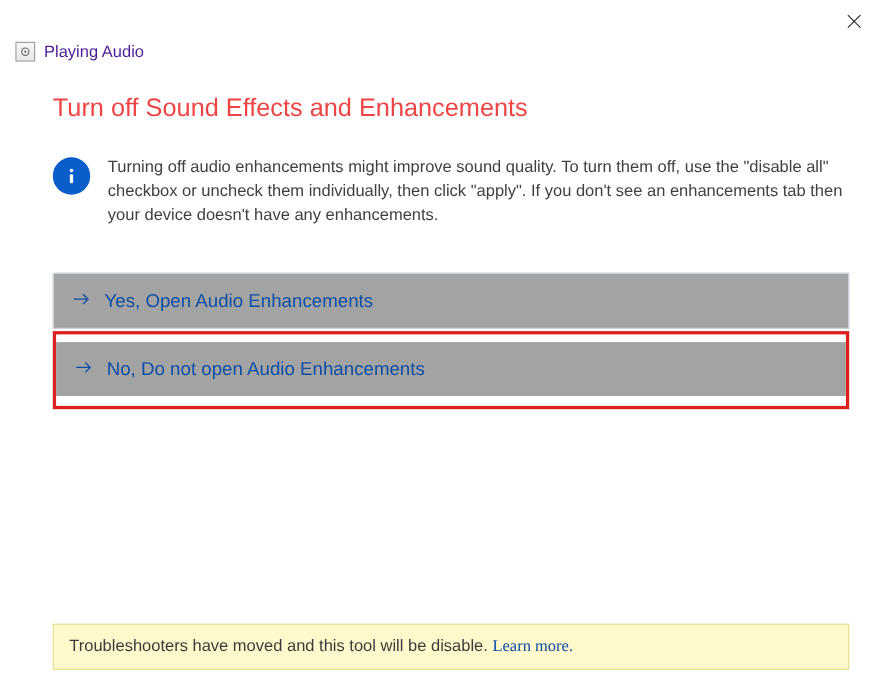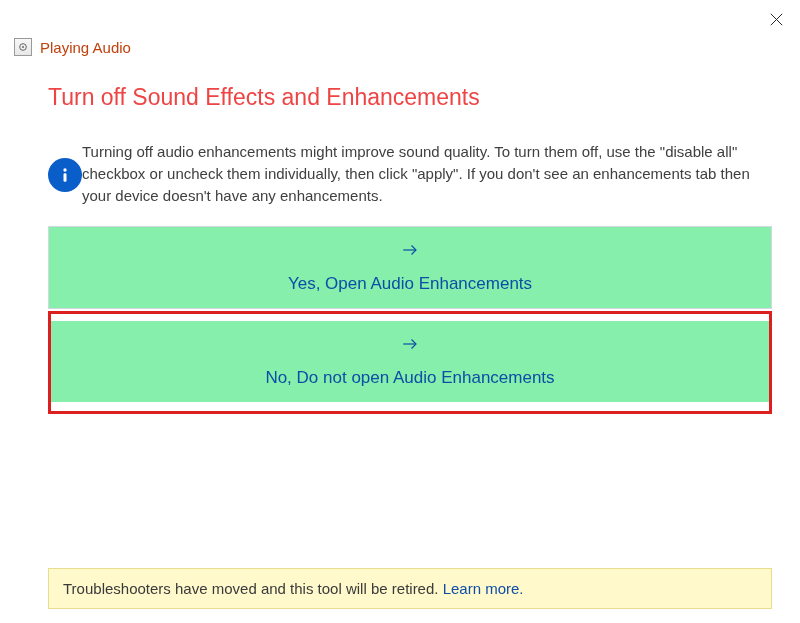--- a/index.html
+++ b/index.html
@@ -44,38 +44,38 @@
     .app-icon {
       width: 18px;
       height: 18px;
       border: 1px solid #999;
       background: linear-gradient(#f7f7f7,#e8e8e8);
       display:flex;
       align-items:center;
       justify-content:center;
     }
     .app-icon svg { width:10px; height:10px; }
-    .app-title { font-size: 15px; color: #c2410c; }
+    .app-title { font-size: 15px; color: #4c1d95; }
     .content {
       padding: 14px 28px 0 48px;
       flex: 1;
       display: flex;
       flex-direction: column;
     }
     h1.main-heading {
       font-size: 23px;
       font-weight: 400;
       color: #ef4444;
       margin-bottom: 30px;
     }
     .info-row {
       display: flex;
-      margin-bottom: 20px;
+      gap: 16px;
+      margin-bottom: 42px;
       padding-right: 6px;
-      align-items: center;
     }
     .info-icon {
       flex-shrink: 0;
       width: 34px;
       height: 34px;
       border-radius: 50%;
       background: #0a5ec9;
       display:flex;
       align-items:center;
       justify-content:center;
@@ -88,22 +88,21 @@
       color: #404040;
     }
     .option-btn {
       border: 1px solid #d0d8e0;
       padding: 14px 16px;
       display: flex;
       align-items: center;
       gap: 12px;
       margin-bottom: 0;
       cursor: pointer;
-      background: #86efac;
-      flex-direction: column;
+      background: #a3a3a3;
     }
     .option-btn .arrow svg { width:18px; height:18px; }
     .option-label {
       font-size: 17px;
       color: #0d4ea6;
     }
     .highlight-wrap {
       border: 3px solid #dc1f1f;
       padding: 7px 0 9px 0;
       margin-top: 2px;
@@ -112,21 +111,21 @@
     .highlight-wrap .option-btn { border: none; }
     .spacer { flex:1; }
     .notice-bar {
       background: #fff9cc;
       border: 1px solid #e7dd8f;
       padding: 11px 14px;
       font-size: 15px;
       color: #3a3a3a;
       margin-bottom: 14px;
     }
-    .notice-bar a { color:#0d4ea6; text-decoration:none; cursor:pointer; }
+    .notice-bar a { color:#0d4ea6; text-decoration:none; cursor:pointer;font-family:Liberation Serif, serif; }
     .footer {
       border-top: 1px solid #e4e4e4;
       padding: 12px 14px 12px 0;
       display:flex;
       justify-content:flex-end;
     }
     .cancel-btn {
       border: 1px solid #c8c8c8;
       background: #fff;
       padding: 5px 24px;
@@ -190,17 +189,17 @@
               <polyline points="14,6 20,12 14,18" fill="none" stroke="#0d4ea6" stroke-width="1.6"></polyline>
             </svg>
         </span>
         <span class="option-label">No, Do not open Audio Enhancements</span>
       </div>
     </div>
 
     <div class="spacer"></div>
 
     <div class="notice-bar">
-      <span>Troubleshooters have moved and this tool will be retired. </span><a>Learn more.</a>
+      <span>Troubleshooters have moved and this tool will be disable. </span><a>Learn more.</a>
     </div>
   </div>
 
 </div>
 
 </body></html>

